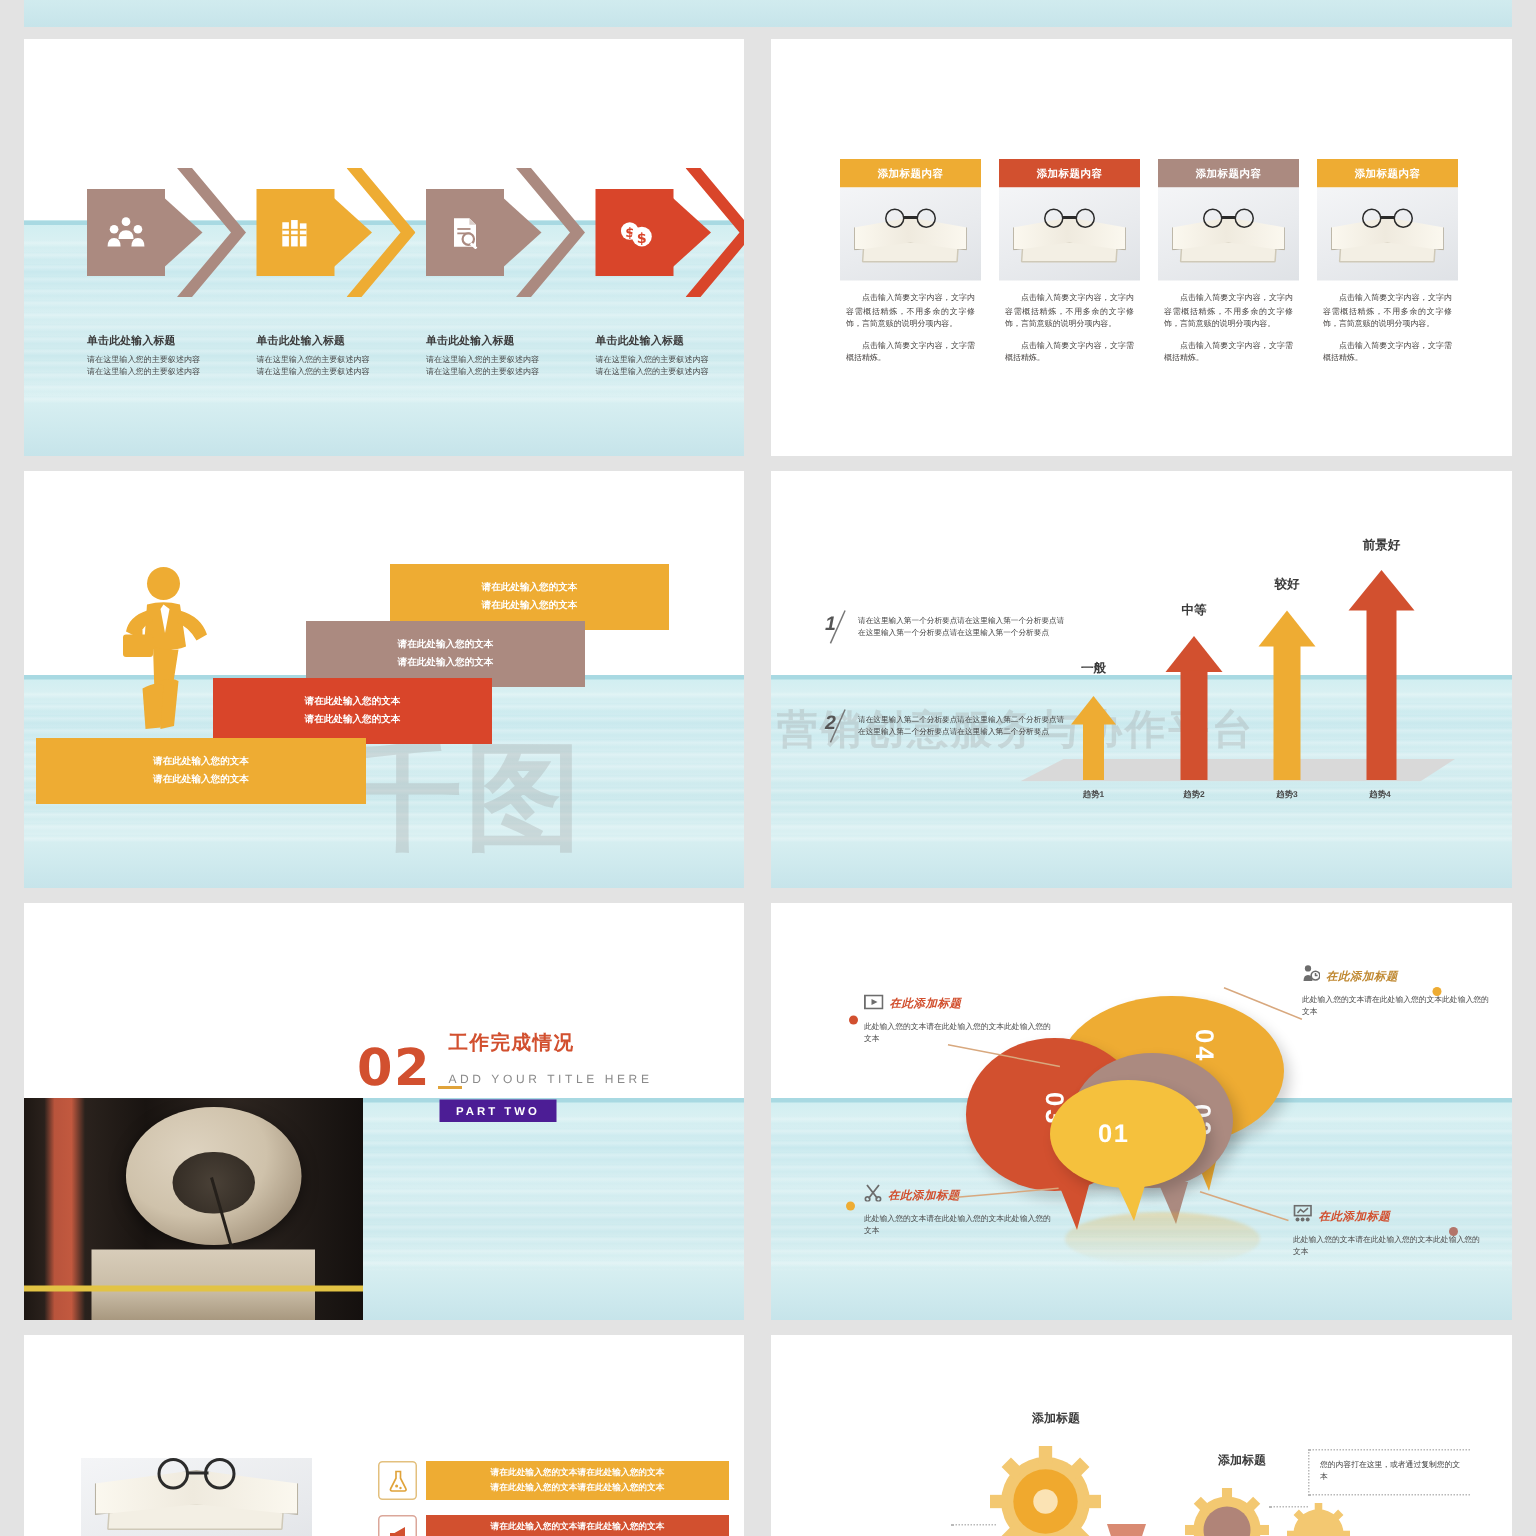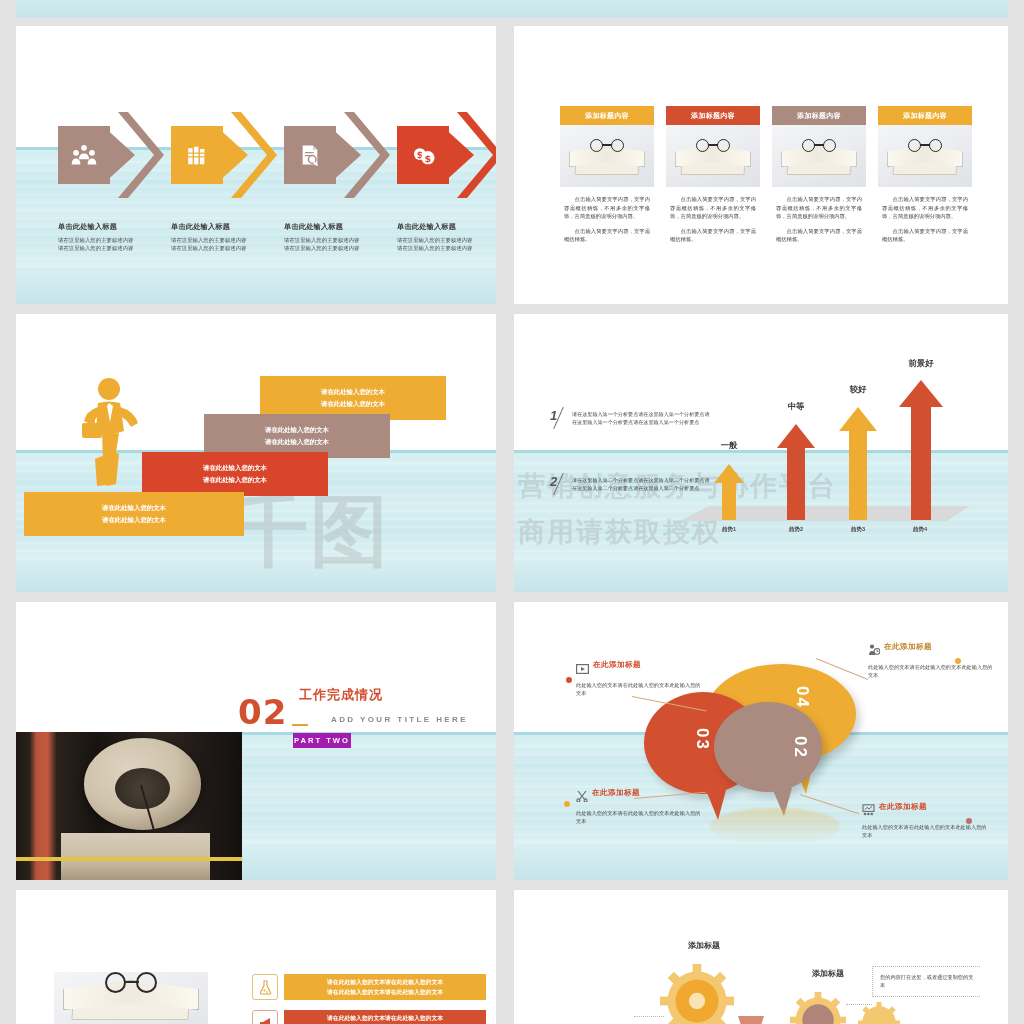--- a/index.html
+++ b/index.html
@@ -159,38 +159,38 @@
   .s4note .body { margin-left:22px; font-size:5.1px; color:#3f3f3f; line-height:1.6; }
 
   
   .s5photo {
     position:absolute; left:0; bottom:0; width:226px; height:148px;
     overflow:hidden; background:#1c1613;
   }
   .s5num { position:absolute; font-size:34px; font-weight:bold; color:#d2502f;
            letter-spacing:1px; line-height:.85; font-family:"DejaVu Sans", sans-serif; }
   .s5title { position:absolute; font-size:13px; font-weight:bold; color:#d2502f; letter-spacing:1px; }
-  .s5sub { position:absolute; font-size:8px; font-weight:bold; color:#8a8a8a; letter-spacing:2.4px;margin-left:32px; }
+  .s5sub { position:absolute; font-size:8px; font-weight:normal; color:#8a8a8a; letter-spacing:2.4px; }
   .s5rule { position:absolute; width:16px; height:2.2px; background:#e0a33a; }
   .s5part {
-    position:absolute; background:#a21caf; color:#fff; font-size:7.6px;
-    font-weight:bold; letter-spacing:2px; padding:3px 1px;
+    position:absolute; background:#4c1d95; color:#fff; font-size:7.6px;
+    font-weight:bold; letter-spacing:2px; padding:3px 11px;
   }
 
   
   .bub { position:absolute; border-radius:50%; }
   .bub .tail {
     position:absolute; width:0; height:0; border-style:solid;
   }
   .bub .bnum {
     position:absolute; color:#fff; font-weight:bold; font-size:17px;
     letter-spacing:1px;
   }
   .cal { position:absolute; width:126px; }
-  .cal .hd { display:flex; align-items:flex-start; gap:4px; margin-bottom:3px; }
+  .cal .hd { display:flex; align-items:center; gap:4px; margin-bottom:3px;font-style:italic; }
   .cal .hd b { font-size:7.6px; letter-spacing:.4px; }
   .cal .bd { font-size:5.2px; color:#494949; line-height:1.62; }
   .dot { position:absolute; width:6px; height:6px; border-radius:50%; }
   .leader { position:absolute; height:1px; }
 
   
   .s7img {
     position:absolute; overflow:hidden;
     background:linear-gradient(160deg,#f4f5f7 0%,#e7e9ec 60%,#dcdfe3 100%);
   }
@@ -453,21 +453,20 @@
       <div>
         <div>请在此处输入您的文本</div>
         <div>请在此处输入您的文本</div>
       </div>
     </div>
   </div>
 
   <div class="slide" style="left:514px; top:314px; width:494px; height:278px;">
     <div class="water" style="height:142px;"></div>
     <div class="wm" style="left:4px; top:154px; font-size:27px;">营销创意服务与协作平台</div>
-    <div class="wm" style="left:4px; top:200px; font-size:27px;">商用请获取授权</div>
 
     <div class="s4note" style="left:36px; top:96px;">
       <span class="num">1</span>
       <span class="slash"></span>
       <div class="body">请在这里输入第一个分析要点请在这里输入第一个分析要点请在这里输入第一个分析要点请在这里输入第一个分析要点</div>
     </div>
     <div class="s4note" style="left:36px; top:162px;">
       <span class="num">2</span>
       <span class="slash"></span>
       <div class="body">请在这里输入第二个分析要点请在这里输入第二个分析要点请在这里输入第二个分析要点请在这里输入第二个分析要点</div>
@@ -547,20 +546,26 @@
       <div class="bnum" style="left:48px; top:36px; writing-mode:vertical-rl; letter-spacing:2px;">03</div>
     </div>
 
     <div class="bub" style="left:200px; top:100px; width:108px; height:90px; background:#ab8a80;
                 box-shadow:4px 5px 9px rgba(0,0,0,.18);">
       <div class="tail" style="left:58px; bottom:-24px; border-width:28px 8px 0 12px;
                   border-color:#ab8a80 transparent transparent transparent;"></div>
       <div class="bnum" style="left:76px; top:34px; writing-mode:vertical-rl; letter-spacing:2px;">02</div>
     </div>
 
+    <div class="bub" style="left:186px; top:118px; width:104px; height:72px; background:#f5c13d;
+                box-shadow:4px 5px 9px rgba(0,0,0,.18);">
+      <div class="tail" style="left:44px; bottom:-22px; border-width:26px 8px 0 12px;
+                  border-color:#f5c13d transparent transparent transparent;"></div>
+      <div class="bnum" style="left:32px; top:26px;">01</div>
+    </div>
 
     <div style="position:absolute; left:196px; top:206px; width:130px; height:36px;
                 background:linear-gradient(to bottom,rgba(238,172,51,.30),rgba(238,172,51,0));
                 border-radius:50%; filter:blur(1px);"></div>
 
     <div class="cal" style="left:62px; top:58px;">
       <div class="hd">
         <span>
           <svg width="13" height="10" viewBox="0 0 13 10">
             <rect x="0.6" y="0.6" width="11.8" height="8.8" fill="none" stroke="#6d6d6d" stroke-width="1.2"></rect>

